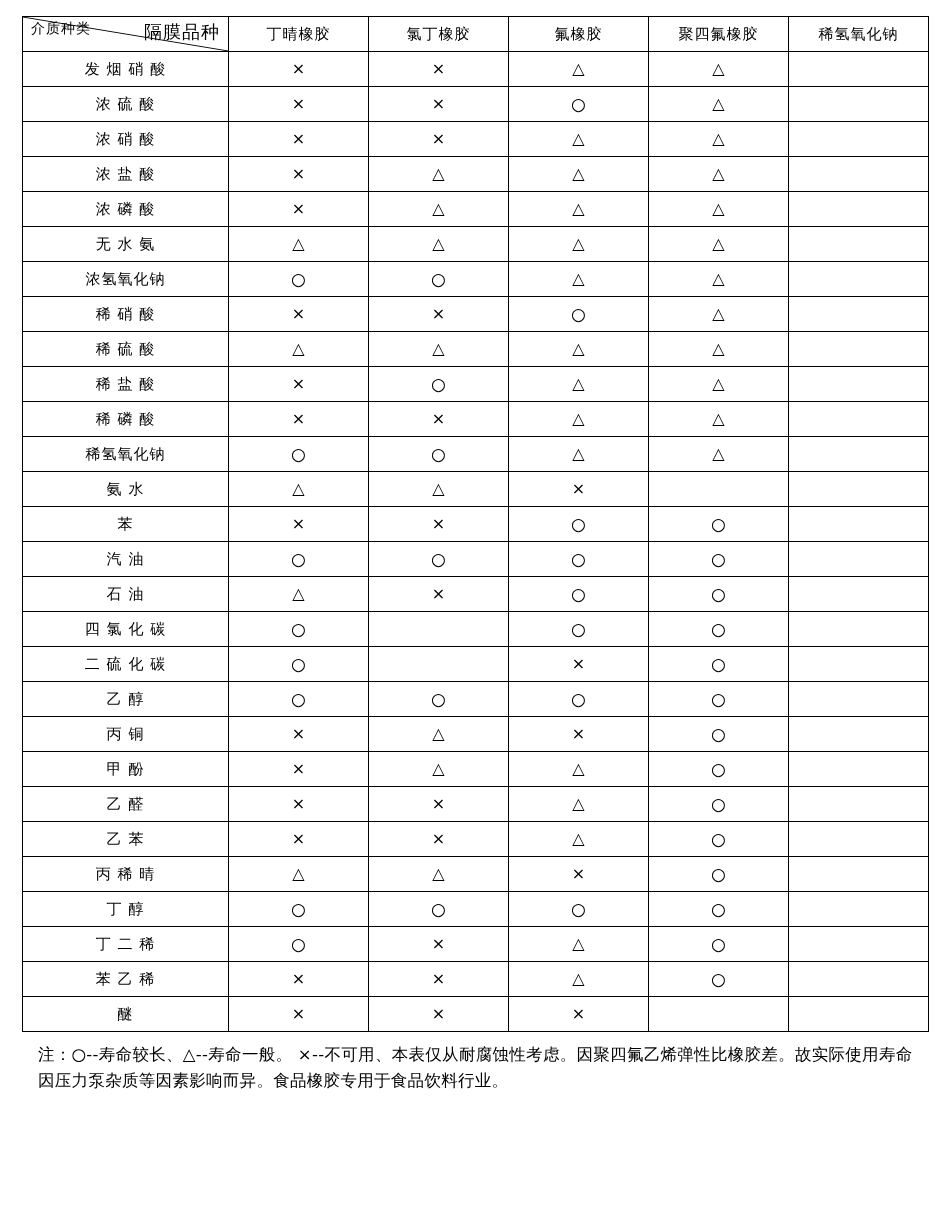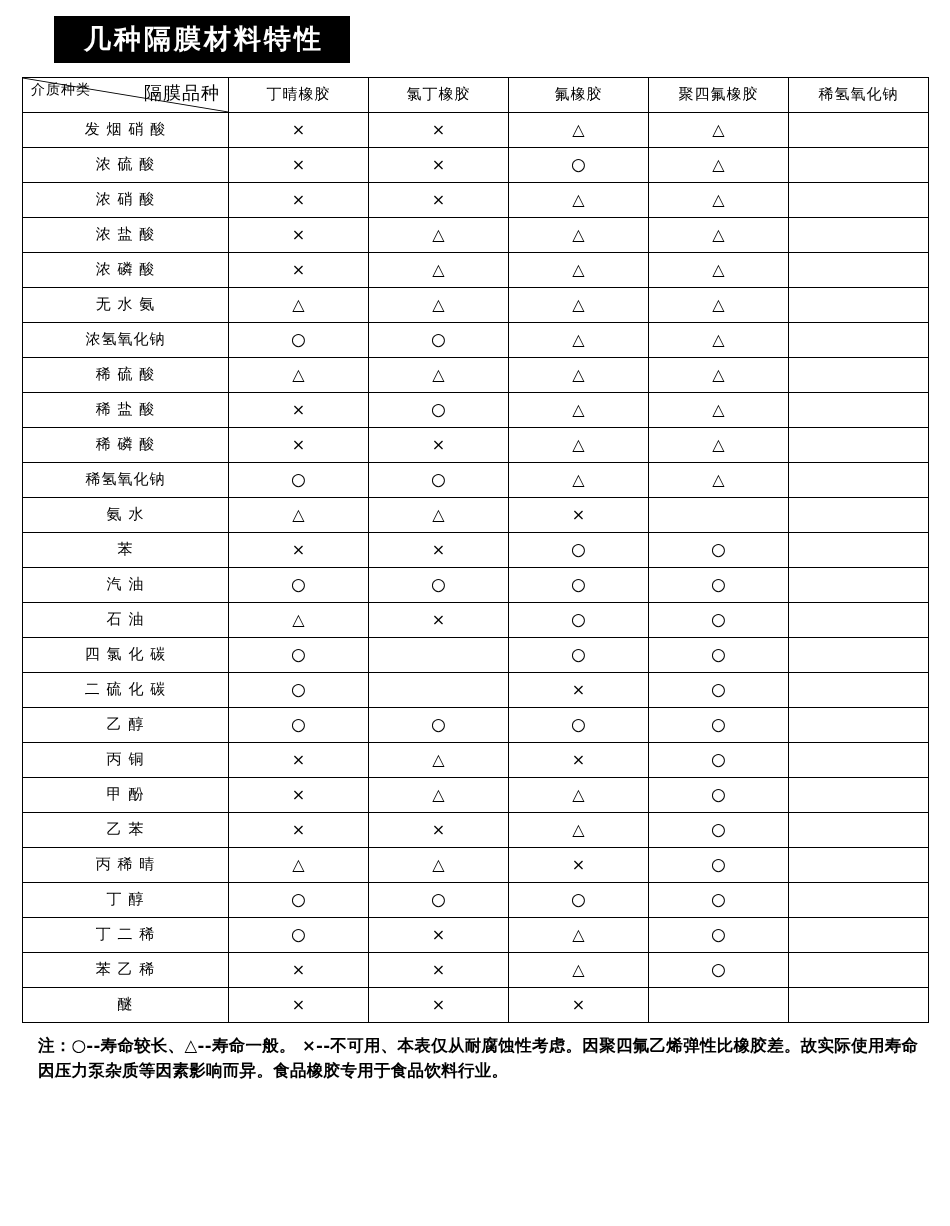--- a/index.html
+++ b/index.html
@@ -96,29 +96,27 @@
   }
   .sym-circle { font-size: 17px; }
   .sym-tri    { font-size: 16px; }
   .sym-x      { font-size: 16px; }
   
   .note {
     margin: 10px 8px 0 16px;
     font-size: 16.5px;
     line-height: 1.55;
     letter-spacing: 0.3px;
-    font-weight: bold;
   }
 </style>
 </head>
 <body>
 
 <div class="page">
 
-  <div class="title-banner">几种隔膜材料特性</div>
 
   <table class="matrix">
     <colgroup>
       <col class="c-media">
       <col class="c-mat">
         <col class="c-mat">
         <col class="c-mat">
         <col class="c-mat">
         <col class="c-mat">
     </colgroup>
@@ -189,20 +187,28 @@
         </tr>
         <tr>
           <td class="media">浓氢氧化钠</td>
           <td class="mark"><span class="sym-circle">○</span></td>
           <td class="mark"><span class="sym-circle">○</span></td>
           <td class="mark"><span class="sym-tri">△</span></td>
           <td class="mark"><span class="sym-tri">△</span></td>
           <td class="mark"><span></span></td>
         </tr>
         <tr>
+          <td class="media">稀  硝  酸</td>
+          <td class="mark"><span class="sym-x">×</span></td>
+          <td class="mark"><span class="sym-x">×</span></td>
+          <td class="mark"><span class="sym-circle">○</span></td>
+          <td class="mark"><span class="sym-tri">△</span></td>
+          <td class="mark"><span></span></td>
+        </tr>
+        <tr>
           <td class="media">稀  硫  酸</td>
           <td class="mark"><span class="sym-tri">△</span></td>
           <td class="mark"><span class="sym-tri">△</span></td>
           <td class="mark"><span class="sym-tri">△</span></td>
           <td class="mark"><span class="sym-tri">△</span></td>
           <td class="mark"><span></span></td>
         </tr>
         <tr>
           <td class="media">稀  盐  酸</td>
           <td class="mark"><span class="sym-x">×</span></td>
@@ -288,20 +294,28 @@
           <td class="mark"><span class="sym-x">×</span></td>
           <td class="mark"><span class="sym-tri">△</span></td>
           <td class="mark"><span class="sym-x">×</span></td>
           <td class="mark"><span class="sym-circle">○</span></td>
           <td class="mark"><span></span></td>
         </tr>
         <tr>
           <td class="media">甲      酚</td>
           <td class="mark"><span class="sym-x">×</span></td>
           <td class="mark"><span class="sym-tri">△</span></td>
+          <td class="mark"><span class="sym-tri">△</span></td>
+          <td class="mark"><span class="sym-circle">○</span></td>
+          <td class="mark"><span></span></td>
+        </tr>
+        <tr>
+          <td class="media">乙      醛</td>
+          <td class="mark"><span class="sym-x">×</span></td>
+          <td class="mark"><span class="sym-x">×</span></td>
           <td class="mark"><span class="sym-tri">△</span></td>
           <td class="mark"><span class="sym-circle">○</span></td>
           <td class="mark"><span></span></td>
         </tr>
         <tr>
           <td class="media">乙      苯</td>
           <td class="mark"><span class="sym-x">×</span></td>
           <td class="mark"><span class="sym-x">×</span></td>
           <td class="mark"><span class="sym-tri">△</span></td>
           <td class="mark"><span class="sym-circle">○</span></td>

